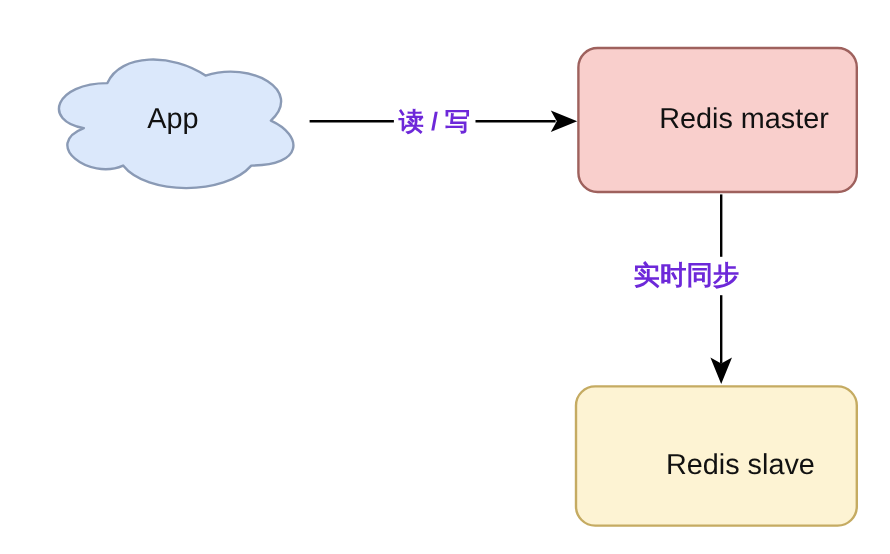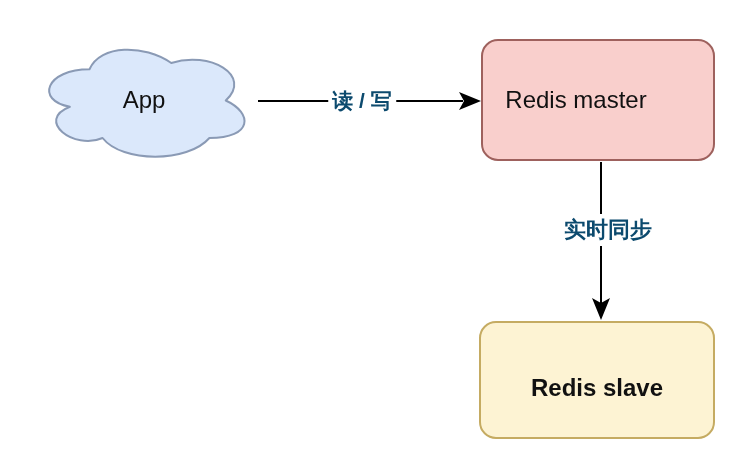--- a/index.html
+++ b/index.html
@@ -29,34 +29,34 @@
     align-items: center;
     justify-content: center;
     color: #111111;
     font-size: 24px;
     line-height: 1.2;
     text-align: center;
     white-space: nowrap;
     pointer-events: none;
   }
   .app-label-box   { left: 35px;  top: 38px;  width: 218px; height: 125px; }
-  .master-label-box{ left: 460px; top: 40px;  width: 232px; height: 120px; text-align: center; }
-  .slave-label-box { left: 480px; top: 322px; width: 234px; height: 132px; font-weight: bold; }
+  .master-label-box{ left: 504px; top: 40px;  width: 232px; height: 120px; text-align: center; }
+  .slave-label-box { left: 500px; top: 322px; width: 234px; height: 132px; }
   .edge-label {
     position: absolute;
     transform: translate(-50%, -50%);
     background: #ffffff;
-    color: #0c4a6e;
+    color: #6d28d9;
     font-weight: bold;
     white-space: nowrap;
     padding: 1px 4px;
     pointer-events: none;
   }
   .edge-label.read-write { left: 362px; top: 101px; font-size: 21px; }
-  .edge-label.sync       { left: 608px; top: 230px; font-size: 22px; text-align: right; }
+  .edge-label.sync       { left: 572px; top: 230px; font-size: 22px; text-align: right; }
 </style>
 </head>
 <body>
 
 <div class="canvas">
 
   <svg class="layer" viewBox="0 0 742 462" xmlns="http://www.w3.org/2000/svg" aria-hidden="true">
 
     <g transform="translate(35,38)">
       <path stroke-width="2" stroke-linejoin="round" d="M 54.5,31.25

